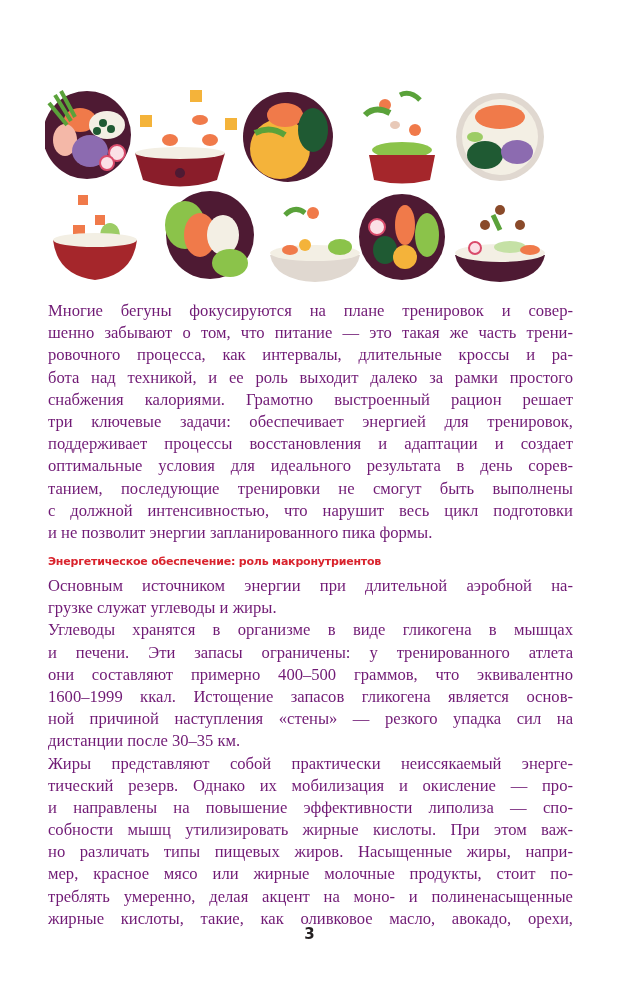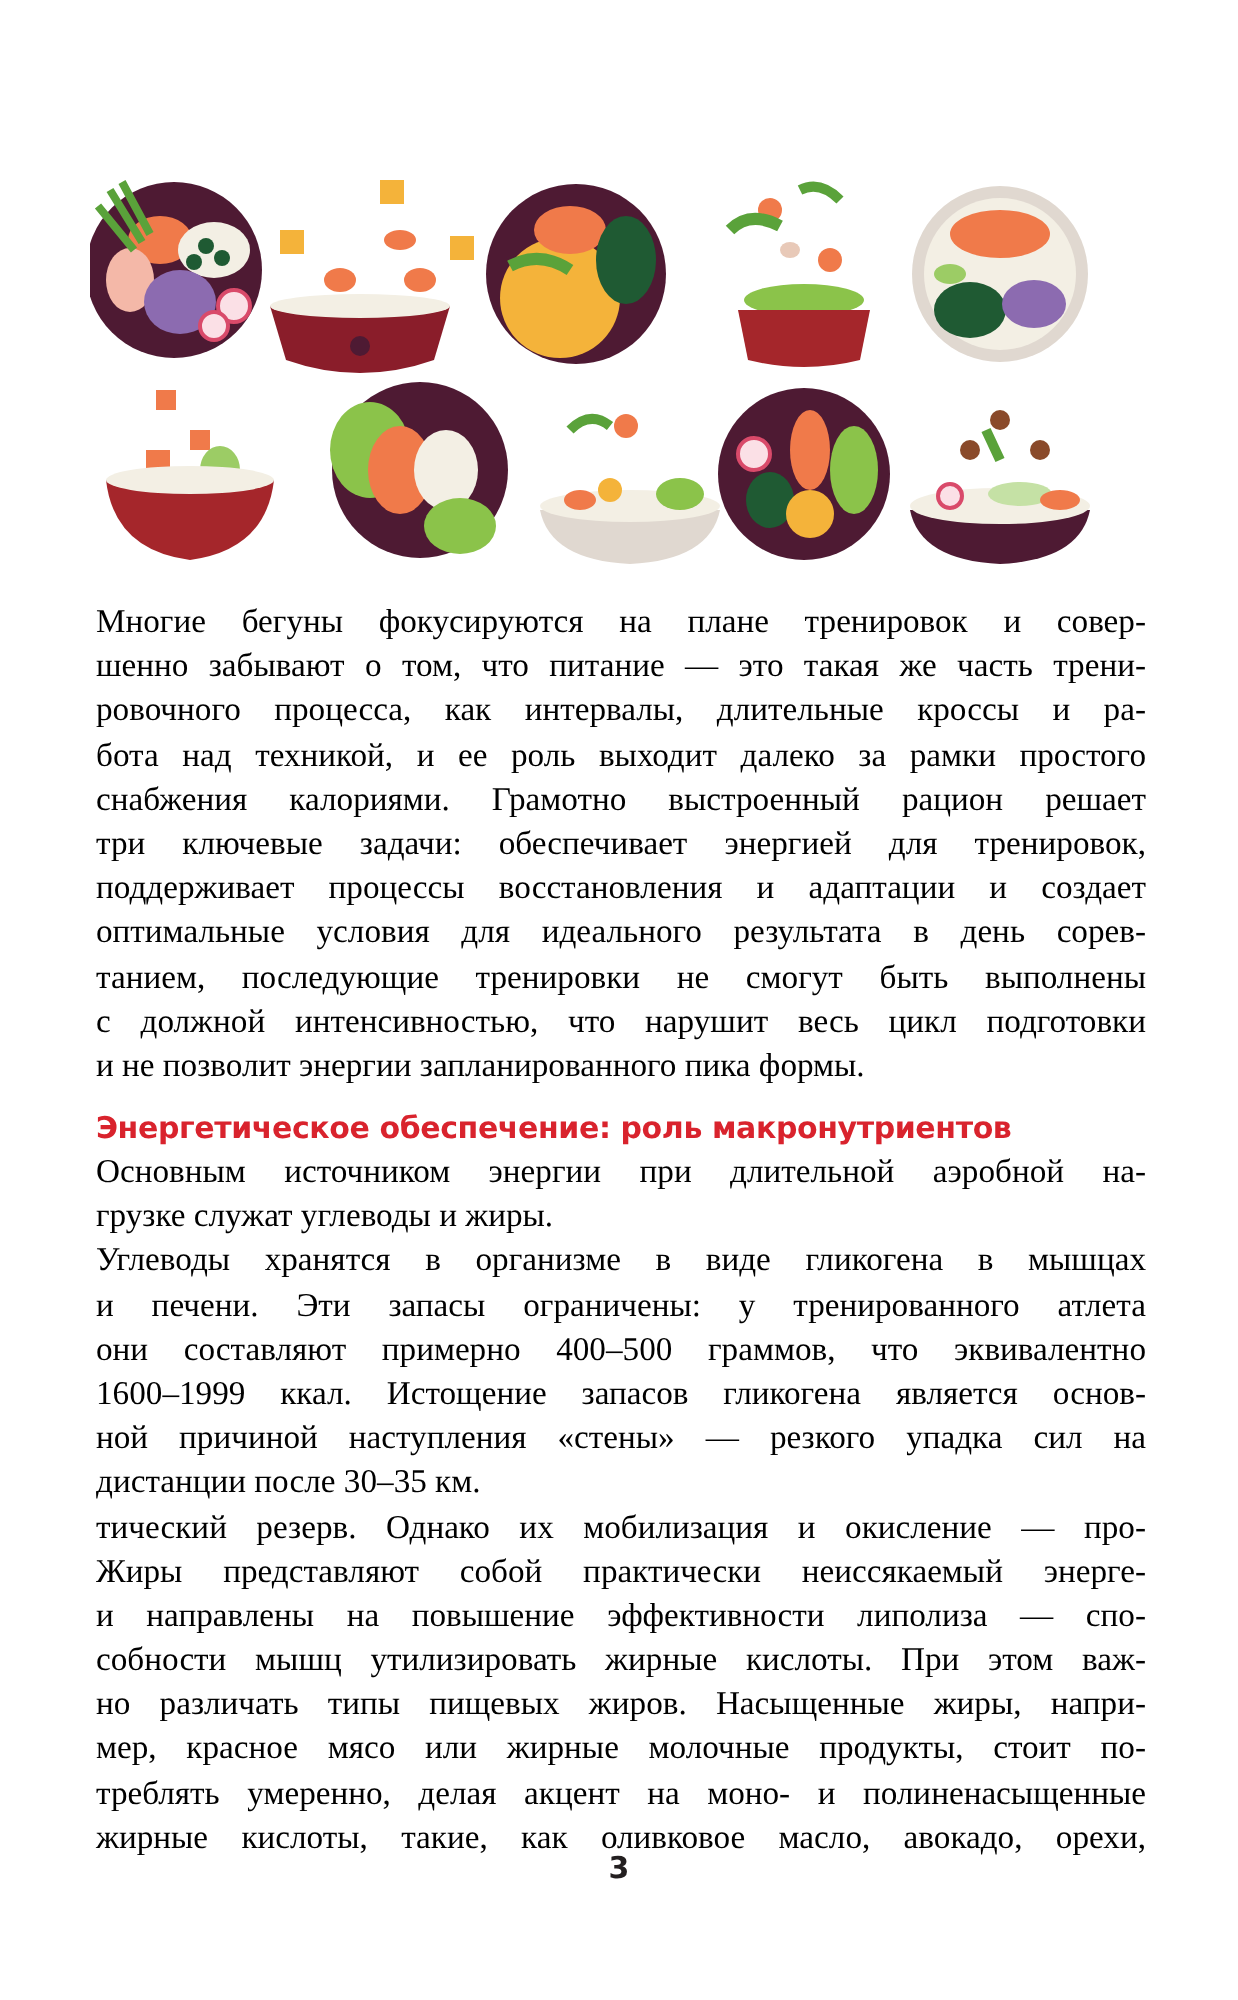--- a/index.html
+++ b/index.html
@@ -2,29 +2,29 @@
 <html><head>
 <meta charset="utf-8">
 <style>
   html, body { margin: 0; padding: 0; background: #ffffff; }
   body { width: 619px; height: 1000px; position: relative; overflow: hidden; }
   .page { position: absolute; left: 0; top: 0; width: 619px; height: 1000px; }
   .illus { position: absolute; left: 45px; top: 85px; width: 530px; height: 200px; }
   .text-block {
     position: absolute; left: 48px; width: 525px;
     font-family: "Liberation Serif", "DejaVu Serif", serif;
-    font-size: 16.6px; line-height: 22.2px; color: #000000;
+    font-size: 16.6px; line-height: 22.2px; color: #701a75;
     text-align: justify;
   }
   .line { display: block; text-align: justify; text-align-last: justify; white-space: nowrap; height: 22.2px; }
   .line.last { text-align-last: left; }
   .heading {
     position: absolute; left: 48px; top: 555px;
     font-family: "DejaVu Sans", "Liberation Sans", sans-serif;
-    font-weight: bold; font-size: 15px; color: #d9232d; letter-spacing: -0.2px;
+    font-weight: bold; font-size: 11px; color: #d9232d; letter-spacing: -0.2px;
     white-space: nowrap;
   }
   b { font-weight: normal; }
   .page-num {
     position: absolute; left: 0; width: 619px; top: 925px; text-align: center;
     font-family: "DejaVu Sans", "Liberation Sans", sans-serif; font-weight: bold; font-size: 15px; color: #231f20;
   }
 </style>
 </head>
 <body>
@@ -155,22 +155,22 @@
     <span class="line">Основным источником энергии при длительной аэробной на-</span>
     <span class="line last">грузке служат углеводы и жиры.</span>
 
     <span class="line"><b>Углеводы</b><span> хранятся в организме в виде гликогена в мышцах</span></span>
     <span class="line">и печени. Эти запасы ограничены: у тренированного атлета</span>
     <span class="line">они составляют примерно 400–500 граммов, что эквивалентно</span>
     <span class="line">1600–1999 ккал. Истощение запасов гликогена является основ-</span>
     <span class="line">ной причиной наступления «стены» — резкого упадка сил на</span>
     <span class="line last">дистанции после 30–35 км.</span>
 
+    <span class="line"><b>Жиры</b><span> представляют собой практически неиссякаемый энерге-</span></span>
     <span class="line">тический резерв. Однако их мобилизация и окисление — про-</span>
-    <span class="line"><b>Жиры</b><span> представляют собой практически неиссякаемый энерге-</span></span>
     <span class="line">и направлены на повышение эффективности липолиза — спо-</span>
     <span class="line">собности мышц утилизировать жирные кислоты. При этом важ-</span>
     <span class="line">но различать типы пищевых жиров. Насыщенные жиры, напри-</span>
     <span class="line">мер, красное мясо или жирные молочные продукты, стоит по-</span>
     <span class="line">треблять умеренно, делая акцент на моно- и полиненасыщенные</span>
     <span class="line">жирные кислоты, такие, как оливковое масло, авокадо, орехи,</span>
   </div>
 
   <div class="page-num">3</div>
 </div>

